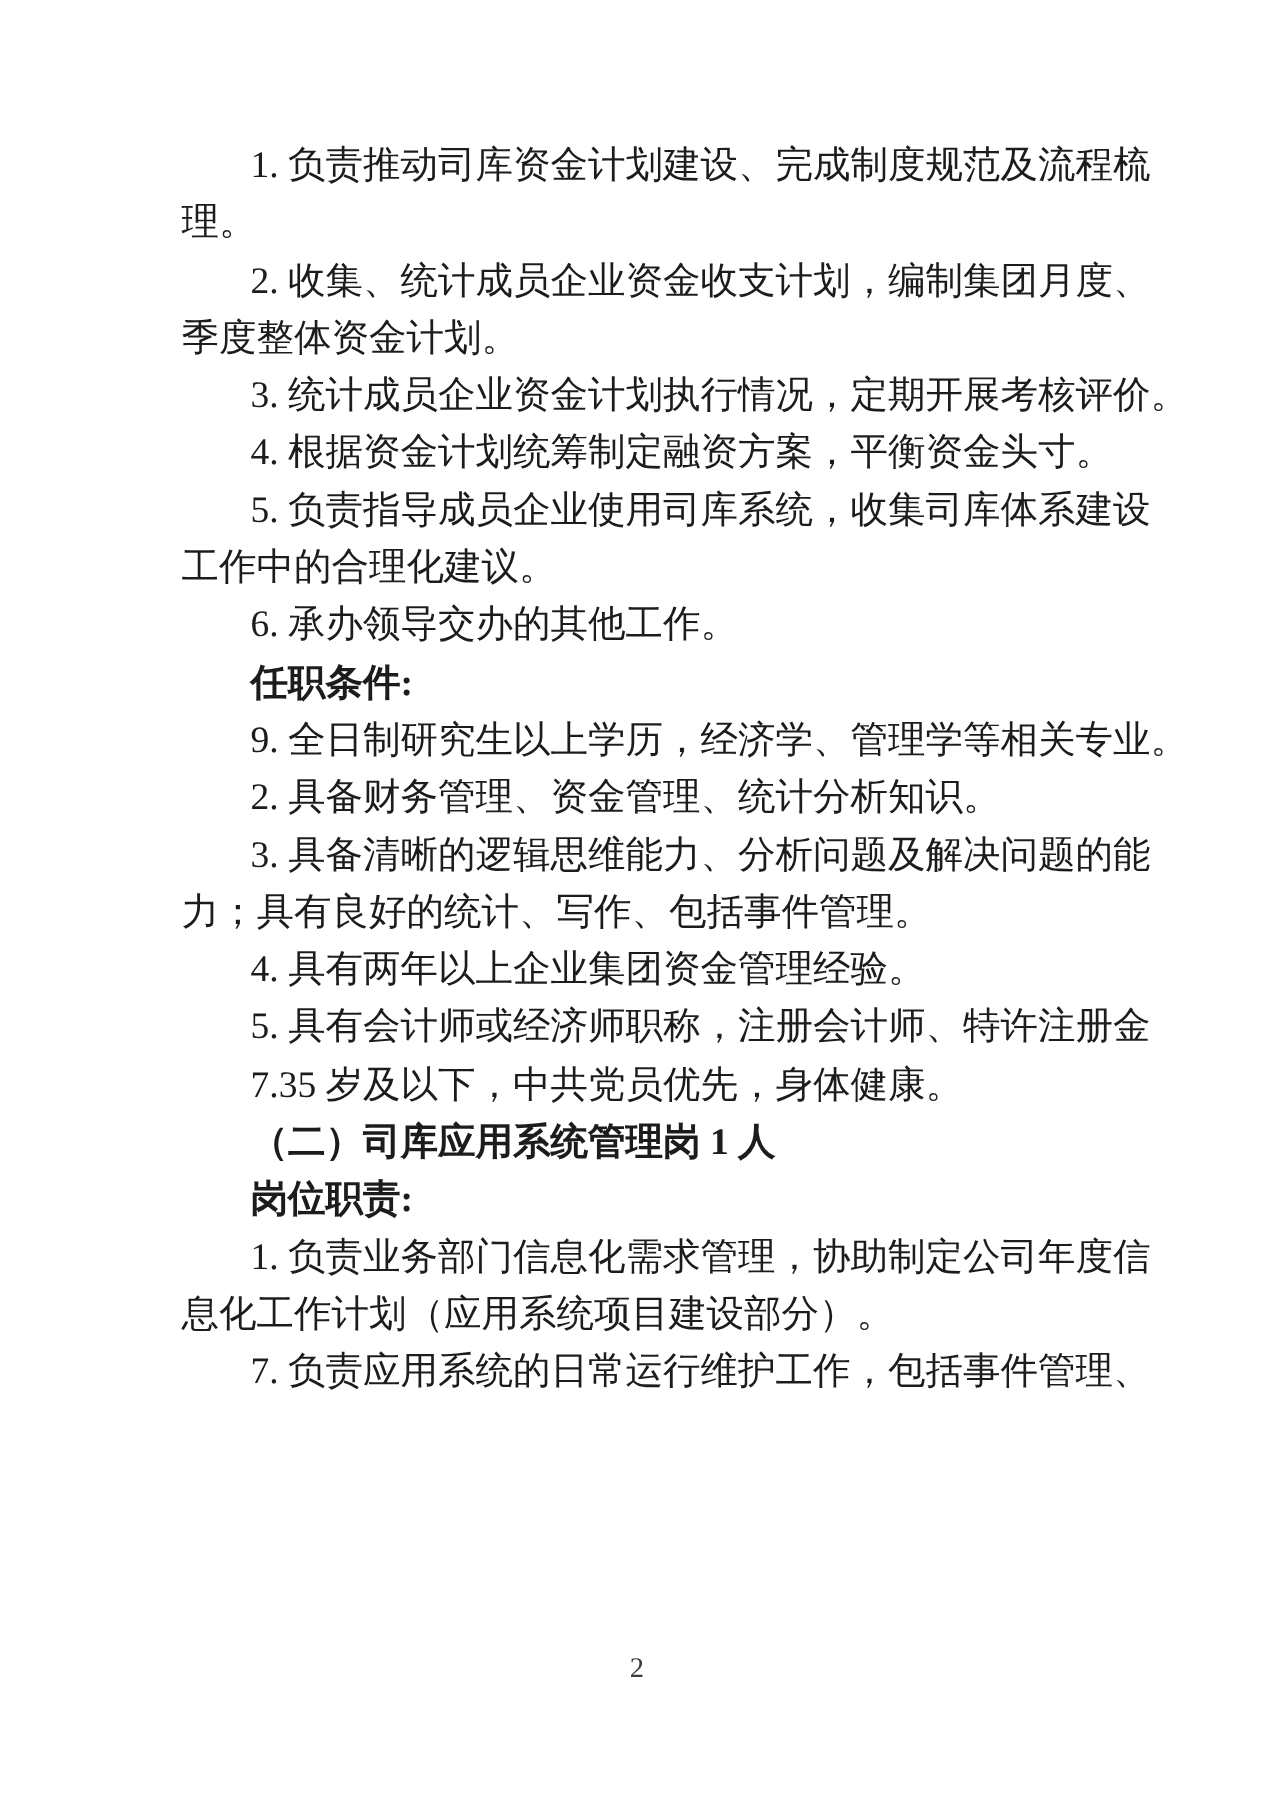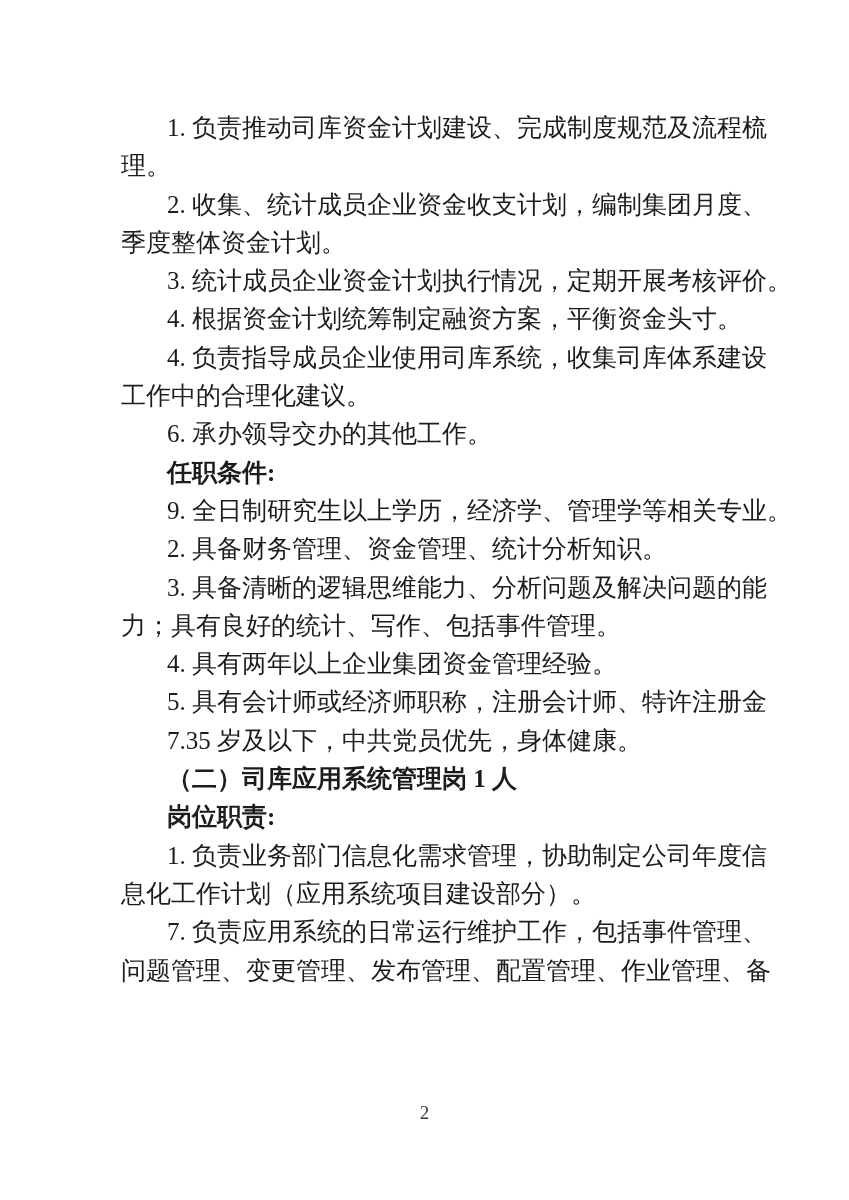--- a/index.html
+++ b/index.html
@@ -12,21 +12,21 @@
     width: 849px;
     height: 1200px;
     background: #ffffff;
     overflow: hidden;
     font-family: "Liberation Serif", "DejaVu Serif", serif;
     color: #1c1c1c;
   }
   .doc-body {
     position: absolute;
     left: 121px;
-    top: 109px;
+    top: 92px;
     width: 606px;
     font-size: 25px;
     line-height: 38.3px;
   }
   .text-line {
     white-space: nowrap;
   }
   .text-line.indent {
     text-indent: 46px;
   }
@@ -53,32 +53,31 @@
 
 <div class="page">
   <div class="doc-body">
 
   <div class="text-line indent fill">1. 负责推动司库资金计划建设、完成制度规范及流程梳</div>
       <div class="text-line">理。</div>
       <div class="text-line indent fill">2. 收集、统计成员企业资金收支计划，编制集团月度、</div>
       <div class="text-line">季度整体资金计划。</div>
       <div class="text-line indent">3. 统计成员企业资金计划执行情况，定期开展考核评价。</div>
       <div class="text-line indent">4. 根据资金计划统筹制定融资方案，平衡资金头寸。</div>
-      <div class="text-line indent fill">4. 负责指导成员企业使用司库系统，收集司库体系建设</div>
+      <div class="text-line indent fill">5. 负责指导成员企业使用司库系统，收集司库体系建设</div>
       <div class="text-line">工作中的合理化建议。</div>
       <div class="text-line indent">6. 承办领导交办的其他工作。</div>
       <div class="text-line indent bold">任职条件:</div>
       <div class="text-line indent">9. 全日制研究生以上学历，经济学、管理学等相关专业。</div>
       <div class="text-line indent">2. 具备财务管理、资金管理、统计分析知识。</div>
       <div class="text-line indent fill">3. 具备清晰的逻辑思维能力、分析问题及解决问题的能</div>
       <div class="text-line">力；具有良好的统计、写作、包括事件管理。</div>
       <div class="text-line indent">4. 具有两年以上企业集团资金管理经验。</div>
       <div class="text-line indent fill">5. 具有会计师或经济师职称，注册会计师、特许注册金</div>
       <div class="text-line indent">7.35 岁及以下，中共党员优先，身体健康。</div>
       <div class="text-line indent bold">（二）司库应用系统管理岗 1 人</div>
       <div class="text-line indent bold">岗位职责:</div>
       <div class="text-line indent fill">1. 负责业务部门信息化需求管理，协助制定公司年度信</div>
       <div class="text-line">息化工作计划（应用系统项目建设部分）。</div>
       <div class="text-line indent fill">7. 负责应用系统的日常运行维护工作，包括事件管理、</div>
-      <div class="text-line fill">问题管理、变更管理、发布管理、配置管理、作业管理、备</div>
     </div>
   <div class="page-footer">2</div>
 </div>
 
 </body></html>

